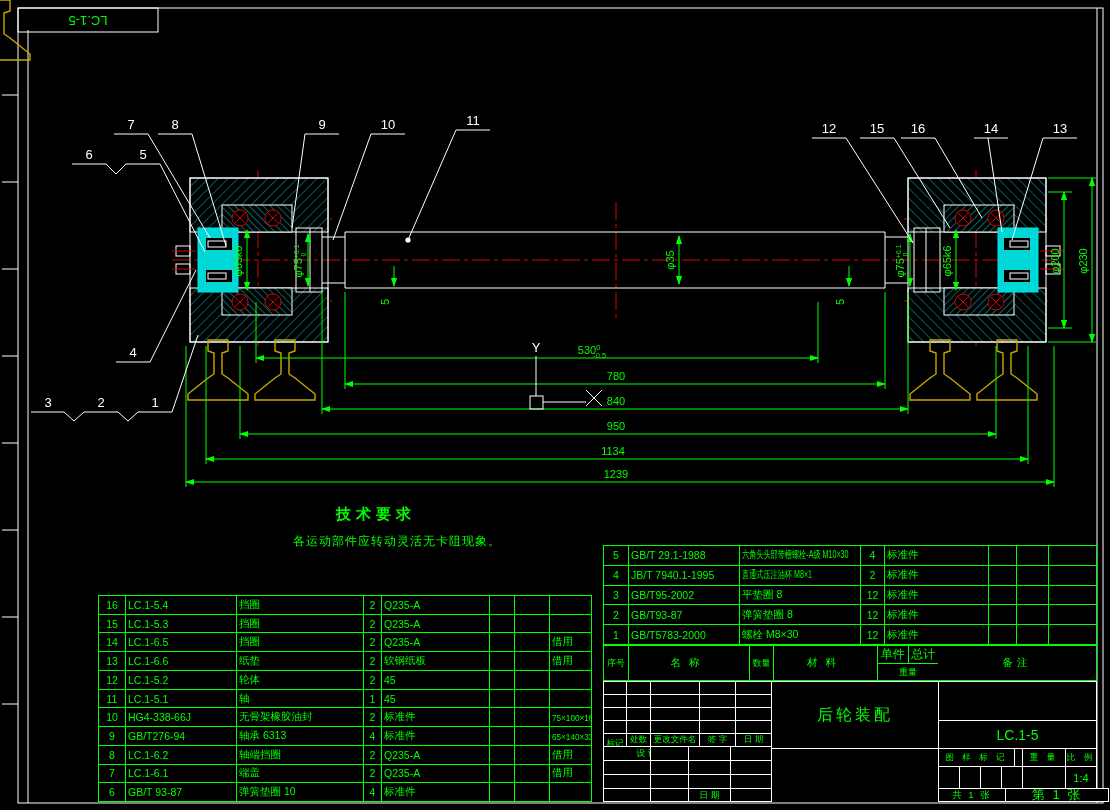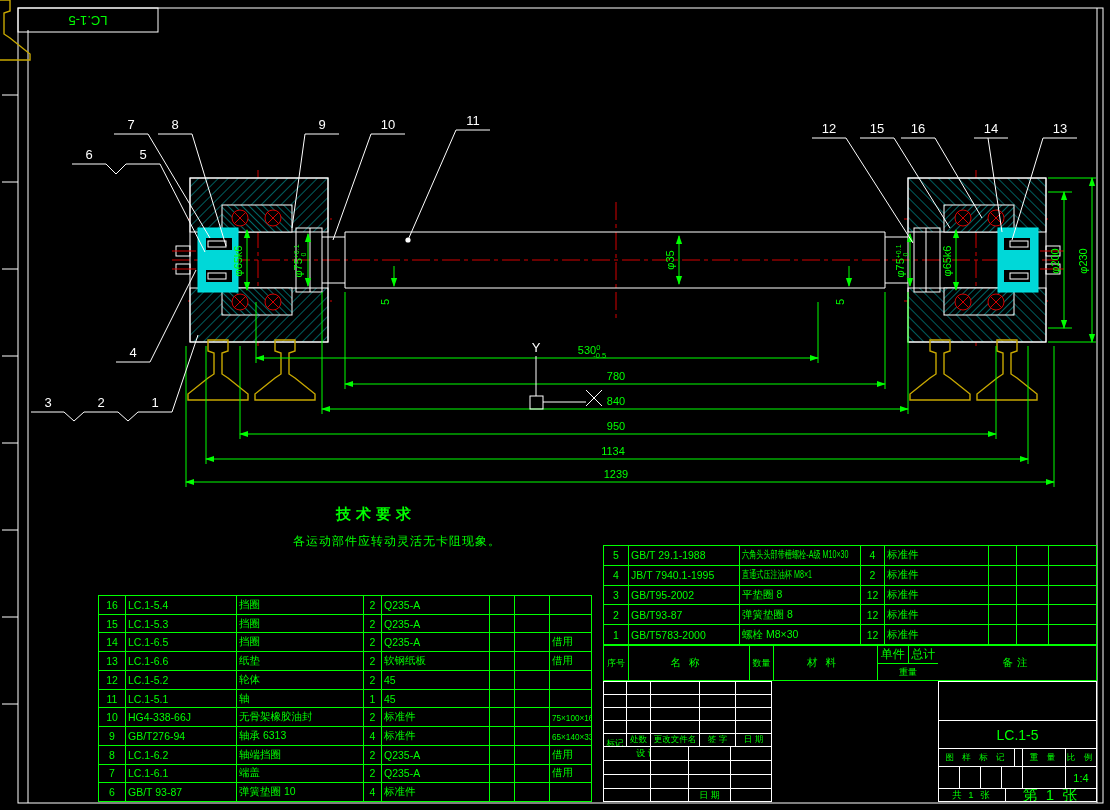--- a/index.html
+++ b/index.html
@@ -505,29 +505,30 @@
   <div class="tb" style="left:127px;top:79px;width:42px;height:15px;"></div>
   <div class="tb" style="left:0;top:93px;width:48px;height:15px;"></div>
   <div class="tb" style="left:47px;top:93px;width:39px;height:15px;"></div>
   <div class="tb" style="left:85px;top:93px;width:43px;height:15px;"></div>
   <div class="tb" style="left:127px;top:93px;width:42px;height:15px;"></div>
   <div class="tb" style="left:0;top:107px;width:48px;height:14px;"></div>
   <div class="tb" style="left:47px;top:107px;width:39px;height:14px;"></div>
   <div class="tb" style="left:85px;top:107px;width:43px;height:14px;font-size:9px;">日 期</div>
   <div class="tb" style="left:127px;top:107px;width:42px;height:14px;"></div>
 
+  <div class="tb" style="left:168px;top:0;width:168px;height:68px;font-size:16px;letter-spacing:3px;">后轮装配</div>
 
   <div class="tb" style="left:335px;top:0;width:159px;height:40px;"></div>
   <div class="tb" style="left:335px;top:39px;width:159px;height:29px;font-size:14px;">LC.1-5</div>
   <div class="tb" style="left:335px;top:67px;width:77px;height:19px;font-size:8.5px;letter-spacing:3px;">图 样 标 记</div>
   <div class="tb" style="left:419px;top:67px;width:44px;height:19px;font-size:8.5px;letter-spacing:3px;">重 量</div>
   <div class="tb" style="left:462px;top:67px;width:32px;height:19px;font-size:8.5px;letter-spacing:3px;">比 例</div>
   <div class="tb" style="left:335px;top:85px;width:22px;height:23px;"></div>
   <div class="tb" style="left:356px;top:85px;width:22px;height:23px;"></div>
   <div class="tb" style="left:377px;top:85px;width:22px;height:23px;"></div>
   <div class="tb" style="left:398px;top:85px;width:22px;height:23px;"></div>
   <div class="tb" style="left:419px;top:85px;width:44px;height:23px;"></div>
   <div class="tb" style="left:462px;top:85px;width:32px;height:23px;font-size:11px;">1:4</div>
   <div class="tb" style="left:335px;top:107px;width:68px;height:14px;font-size:9.5px;letter-spacing:2px;">共 1 张</div>
-  <div class="tb" style="left:402px;top:107px;width:92px;height:14px;font-size:15px;letter-spacing:2px;">第 1 张</div>
+  <div class="tb" style="left:402px;top:107px;width:104px;height:14px;font-size:13px;letter-spacing:2px;">第 1 张</div>
 </div>
 
 </div>
 
 </body></html>

